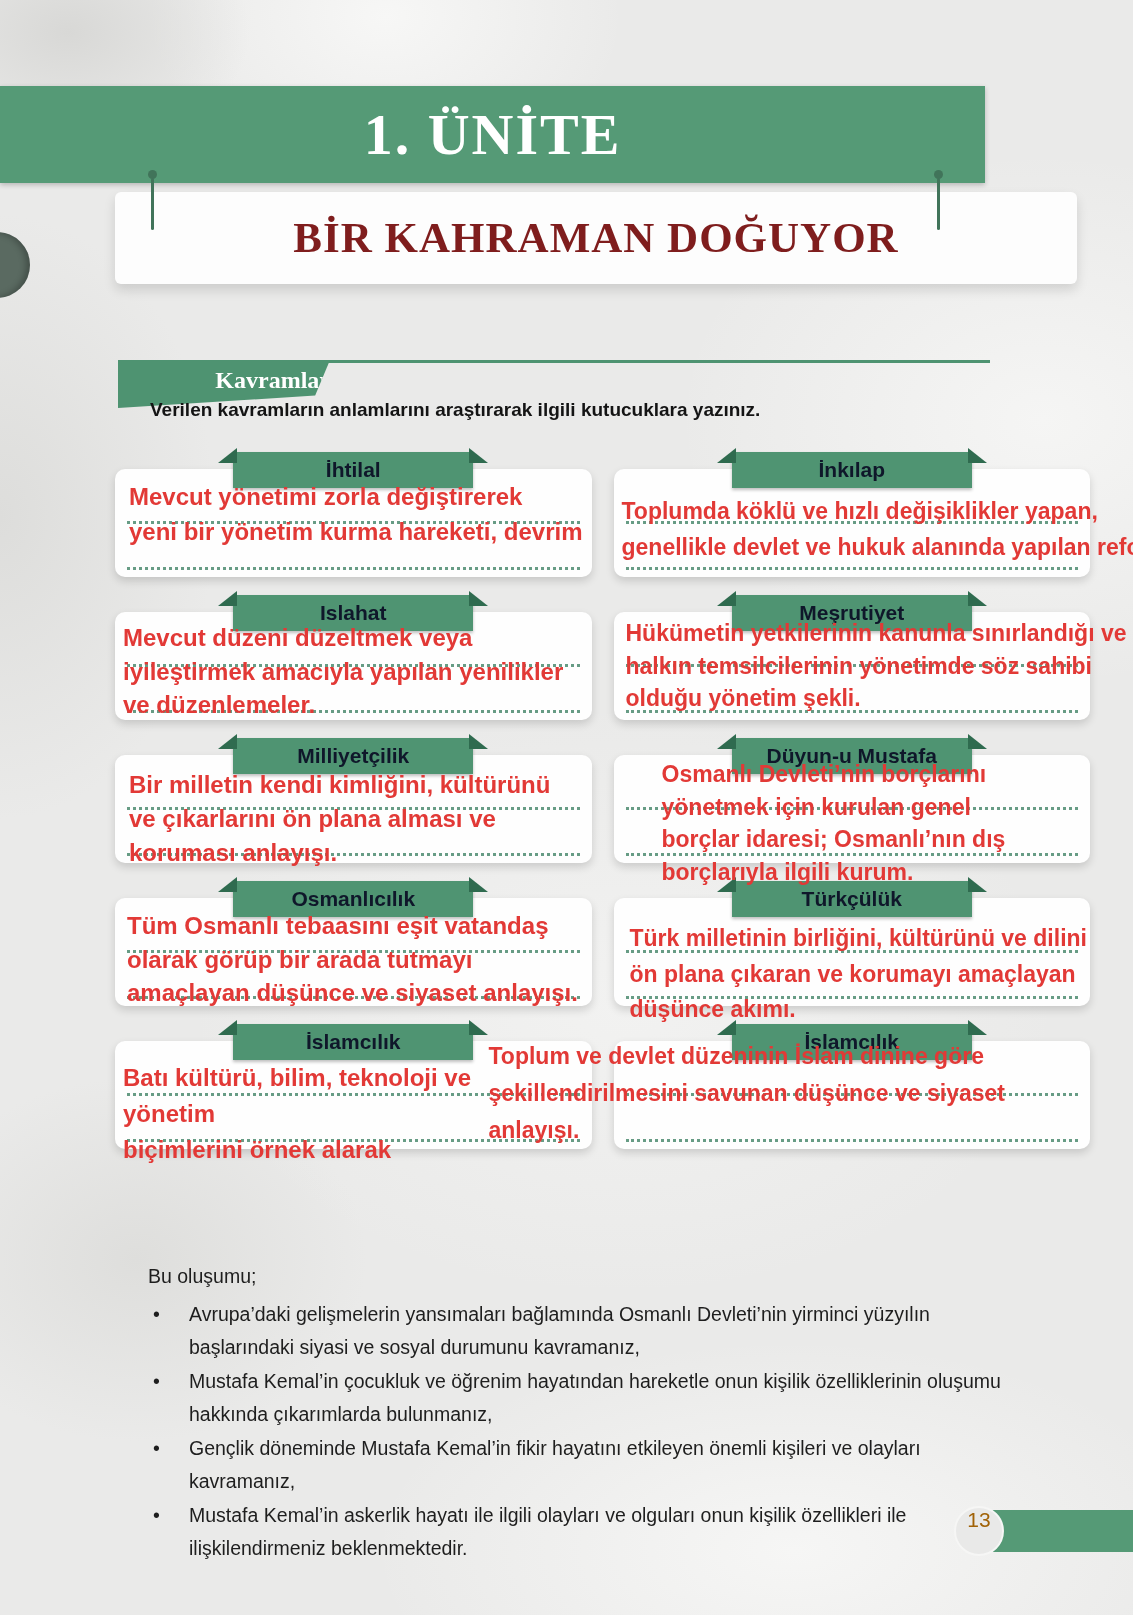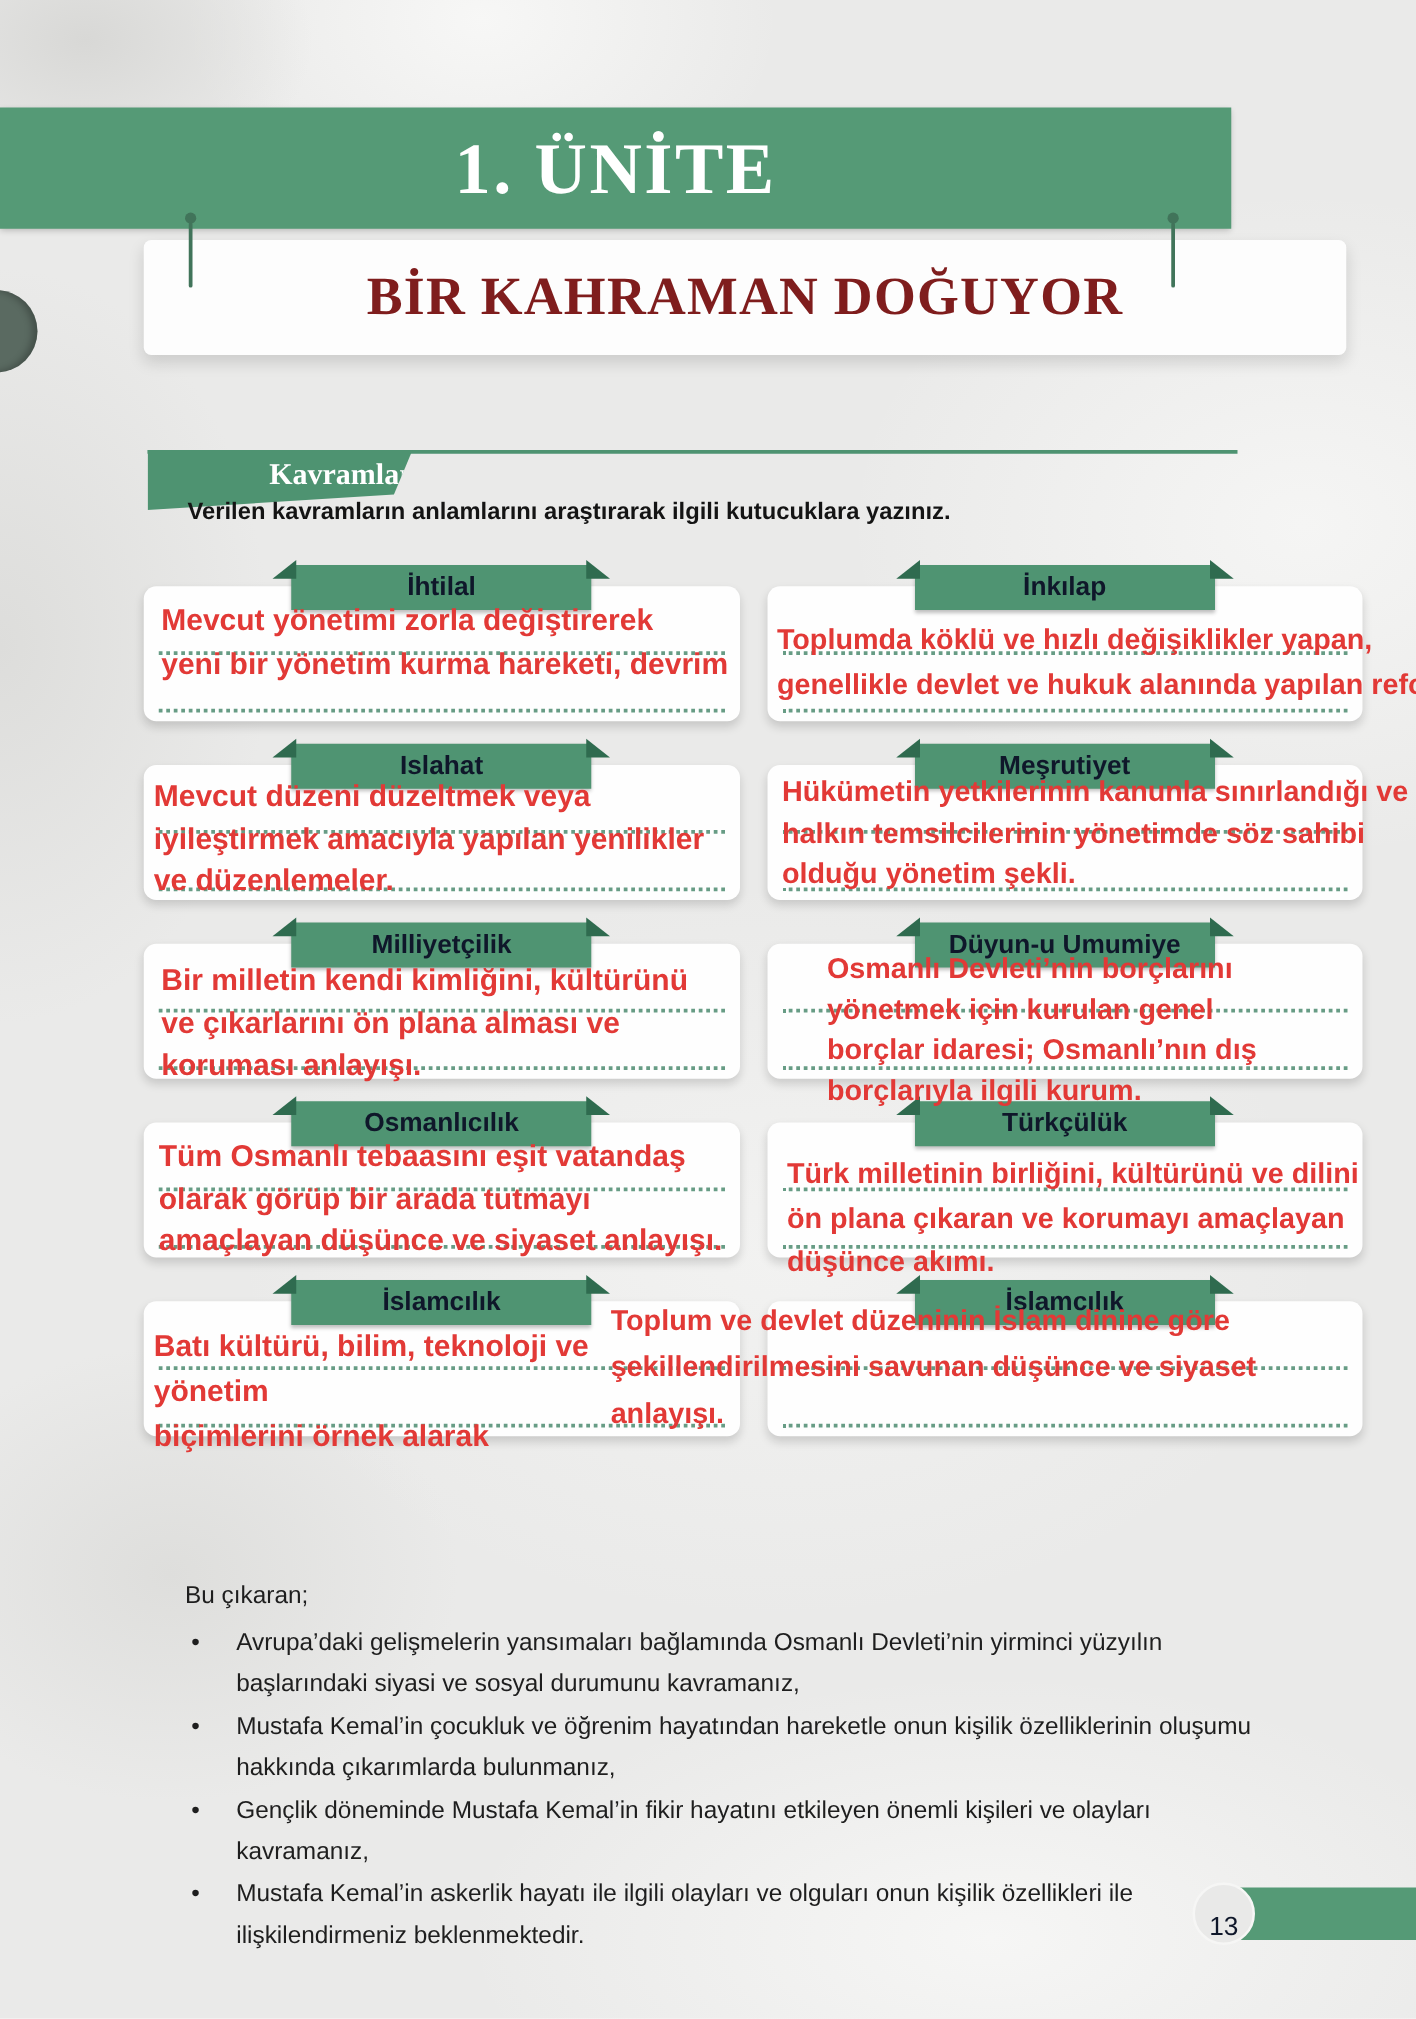--- a/index.html
+++ b/index.html
@@ -118,22 +118,22 @@
   .goal-text{flex:1;}
 
   
   .page-pill{
     position:absolute;right:0;top:1510px;width:178px;height:42px;
     background:#559a76;border-radius:22px 0 0 22px;
   }
   .page-circle{
     position:absolute;left:-1px;top:-4px;width:46px;height:46px;border-radius:50%;
     background:#e9e9e8;border:2px solid #f6f6f5;
-    display:flex;align-items:flex-end;justify-content:center;
-    font-size:21px;color:#0f172a;
+    display:flex;align-items:flex-start;justify-content:center;
+    font-size:21px;color:#a16207;
   }
 </style>
 </head>
 <body>
 
 <div class="page">
 
   <div class="unit-band">
     <div class="unit-label">1. ÜNİTE</div>
   </div>
@@ -203,21 +203,21 @@
       <div class="ans">Bir milletin kendi kimliğini, kültürünü
 ve çıkarlarını ön plana alması ve
 koruması anlayışı.</div>
     </div>
 
     <div class="concept c5">
       <div class="cbox">
         <div class="dl dl1"></div>
         <div class="dl dl2"></div>
       </div>
-      <div class="tab">Düyun-u Umumiye</div>
+      <div class="tab">Düyun-u Mustafa</div>
       <div class="ans">Osmanlı Devleti’nin borçlarını
 yönetmek için kurulan genel
 borçlar idaresi; Osmanlı’nın dış
 borçlarıyla ilgili kurum.</div>
     </div>
 
     <div class="concept c6">
       <div class="cbox">
         <div class="dl dl1"></div>
         <div class="dl dl2"></div>
@@ -257,21 +257,21 @@
       </div>
       <div class="tab">İslamcılık</div>
       <div class="ans">Toplum ve devlet düzeninin İslam dinine göre
 şekillendirilmesini savunan düşünce ve siyaset
 anlayışı.</div>
     </div>
 
   </div>
 
   <div class="goals">
-    <div class="goals-intro">Bu çıkaran;</div>
+    <div class="goals-intro">Bu oluşumu;</div>
     <div class="goal-item">
       <span class="goal-bullet">•</span>
       <span class="goal-text">Avrupa’daki gelişmelerin yansımaları bağlamında Osmanlı Devleti’nin yirminci yüzyılın başlarındaki siyasi ve sosyal durumunu kavramanız,</span>
     </div>
     <div class="goal-item">
       <span class="goal-bullet">•</span>
       <span class="goal-text">Mustafa Kemal’in çocukluk ve öğrenim hayatından hareketle onun kişilik özelliklerinin oluşumu hakkında çıkarımlarda bulunmanız,</span>
     </div>
     <div class="goal-item">
       <span class="goal-bullet">•</span>

